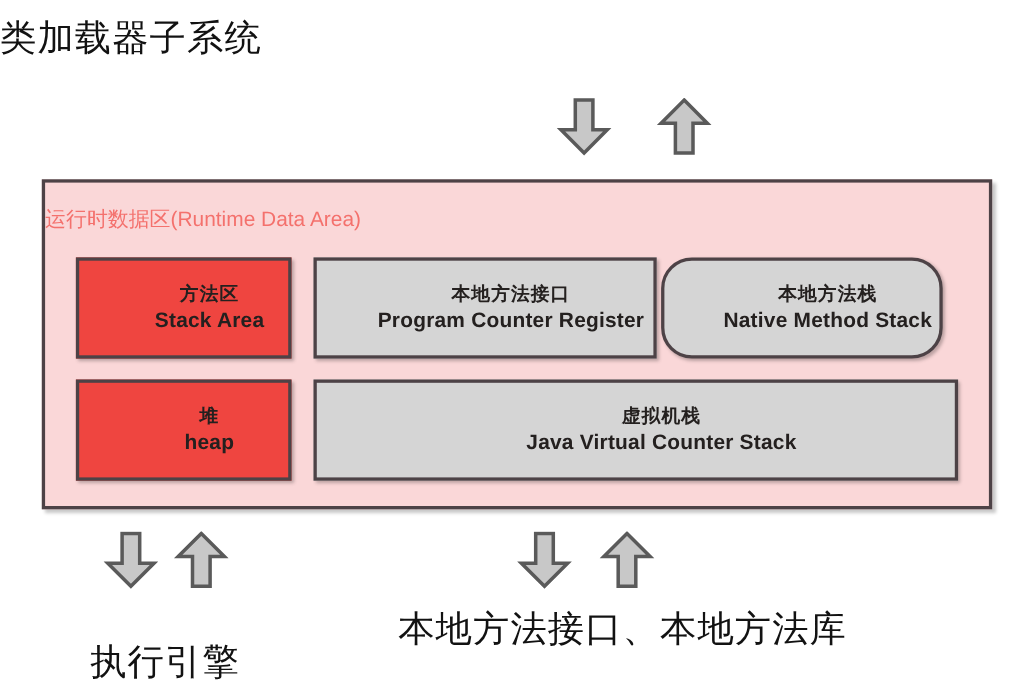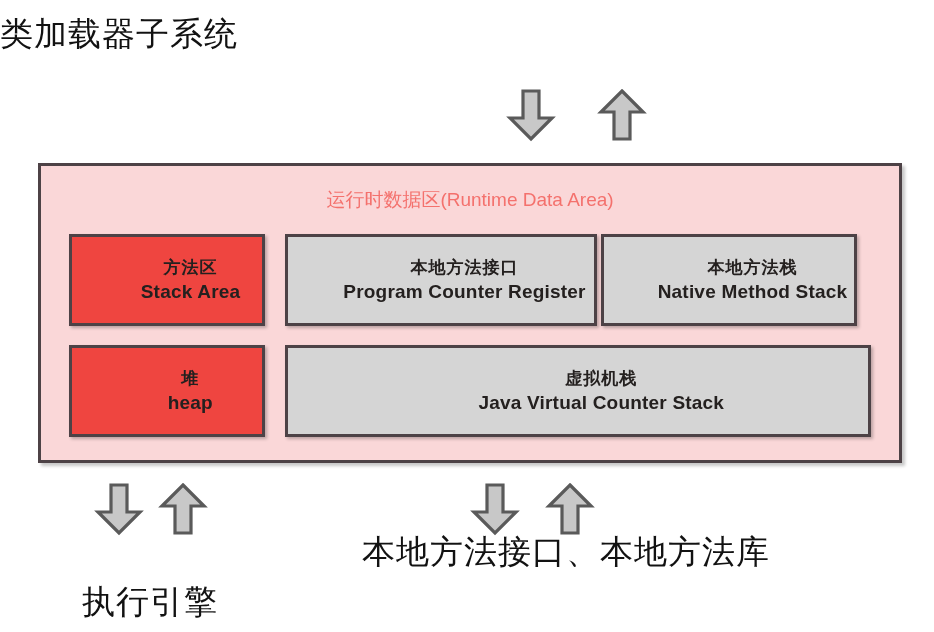--- a/index.html
+++ b/index.html
@@ -48,21 +48,21 @@
     background: #fad7d8;
     border: 3px solid #4d4246;
     box-shadow: 3px 3px 3px rgba(0,0,0,0.22);
   }
 
   #runtime-title {
     position: absolute;
     left: 0;
     top: 22px;
     width: 100%;
-    text-align: center;
+    text-align: left;
     font-size: 19px;
     line-height: 24px;
     color: #f4716d;
     font-weight: 400;
     white-space: nowrap;
   }
 
   .mem-row {
     position: absolute;
     left: 0;
@@ -100,35 +100,35 @@
   .mem-en {
     font-size: 19px;
     line-height: 25px;
     font-weight: bold;
     letter-spacing: 0.2px;
   }
 
   
   #box-method-area       { width: 196px; }
   #box-pc-register       { width: 312px; margin-left: 20px; }
-  #box-native-stack      { width: 256px; margin-left: 4px; }
+  #box-native-stack      { width: 256px; margin-left: 4px; border-radius: 28px; }
   #box-heap              { width: 196px; }
   #box-jvm-stack         { width: 588px; margin-left: 20px; }
 
   
   .bottom-label {
     position: absolute;
     font-size: 33px;
     line-height: 40px;
     color: #121212;
     white-space: nowrap;
     letter-spacing: 1px;
   }
   #label-execution-engine { left: 82px; top: 582px; }
-  #label-native-interface { left: 362px; top: 532px; }
+  #label-native-interface { left: 362px; top: 552px; }
 </style>
 </head>
 <body>
 
 <div id="top-title">类加载器子系统</div>
 
 <div class="arrow" id="arrow-top-down" style="left:506px; top:89px;">
   <svg width="50" height="53" viewBox="0 0 50 53" aria-hidden="true">
     <polygon points="17,2 33,2 33,29 46,29 25,50 4,29 17,29" fill="#c8c8c8" stroke="#5a5a5a" stroke-width="3.2" stroke-linejoin="miter"></polygon>
   </svg>

